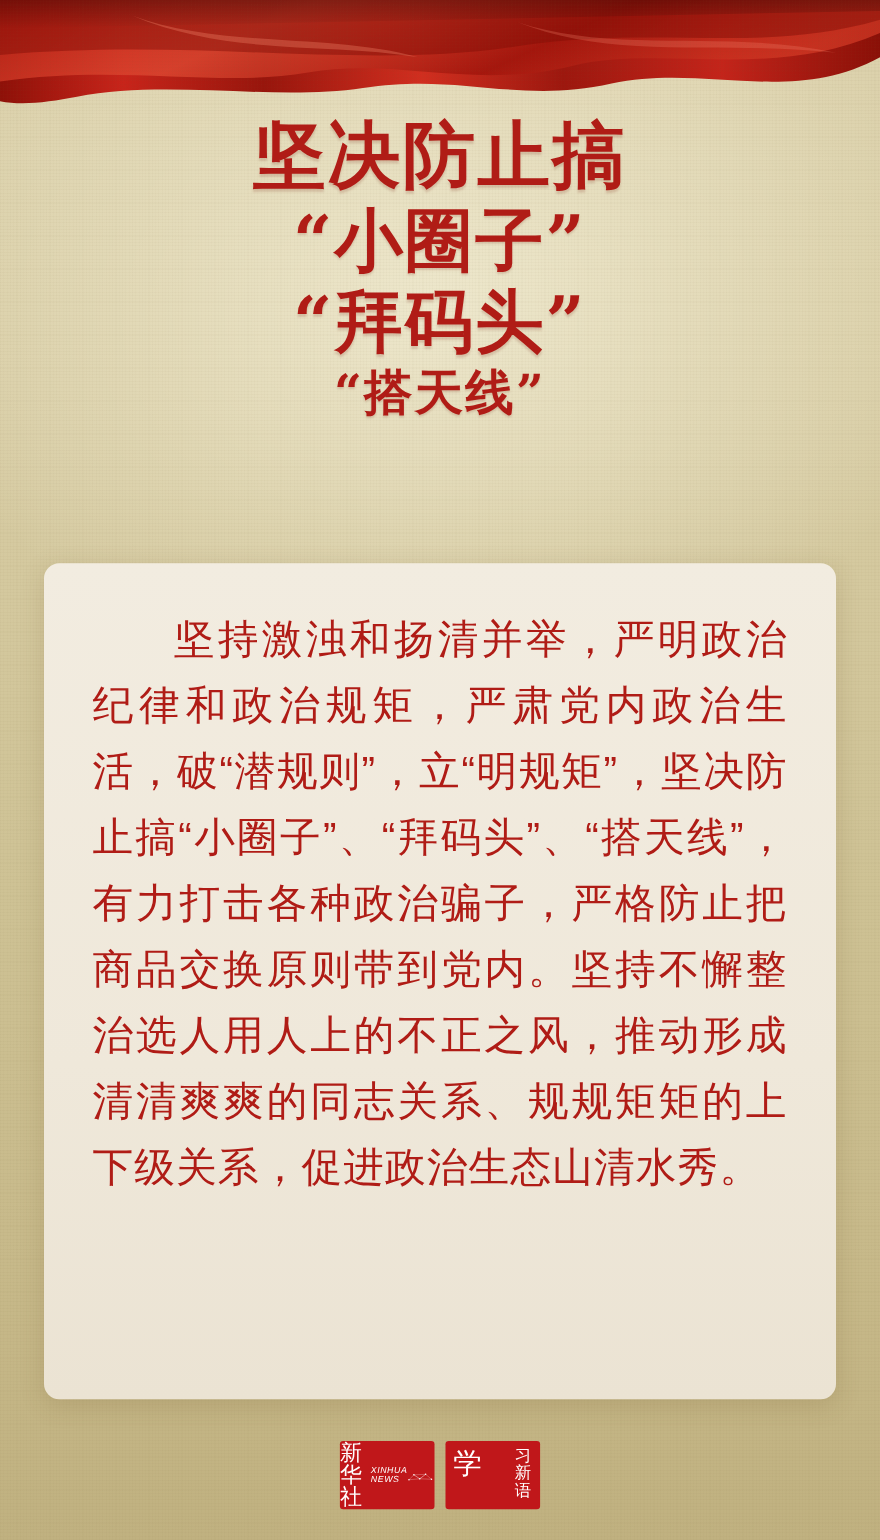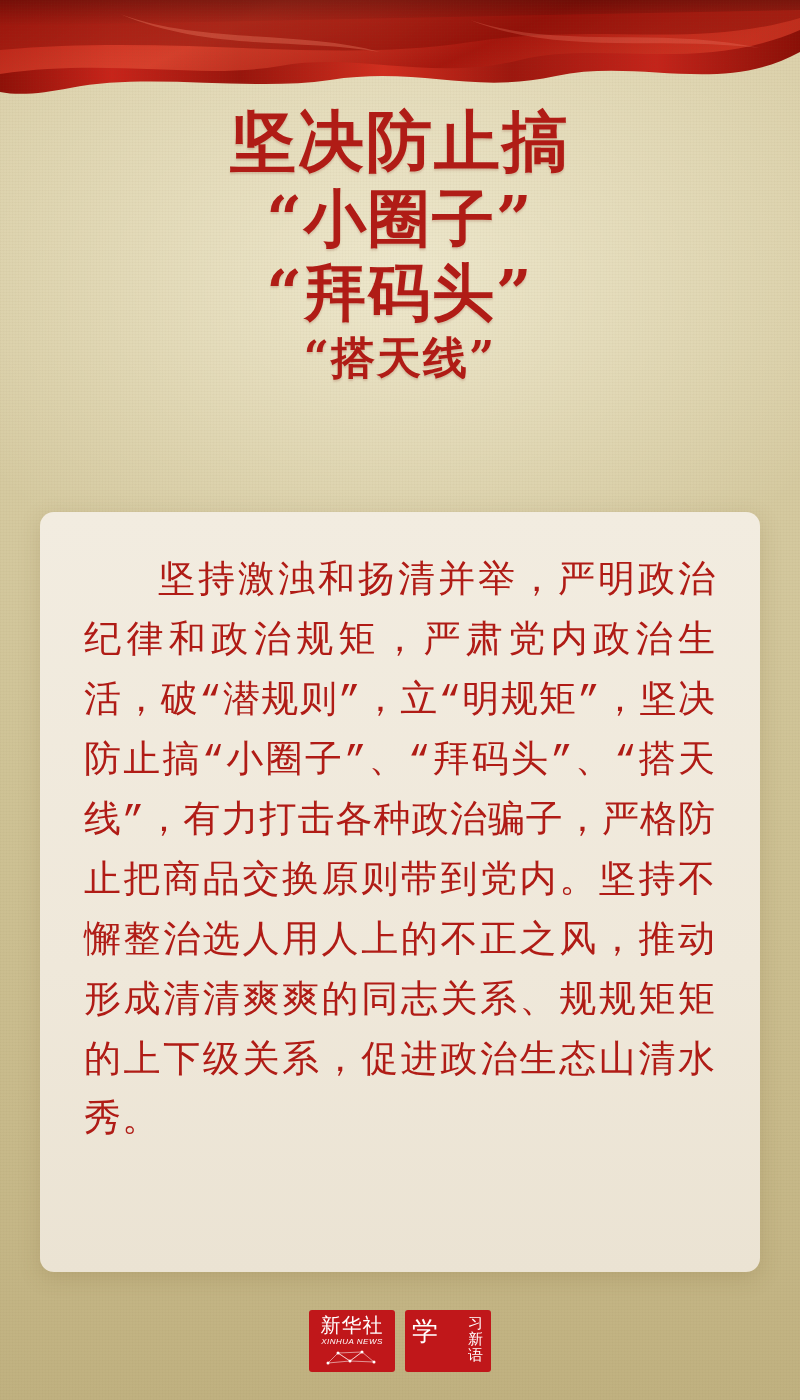--- a/index.html
+++ b/index.html
@@ -82,21 +82,21 @@
     position: absolute;
     left: 44px;
     right: 44px;
     top: 40px;
     color: #b01c16;
     font-size: 37px;
     line-height: 1.62;
     letter-spacing: 1px;
     text-align: justify;
     text-indent: 74px;
-    font-family: Liberation Mono, monospace;
+    font-family: Liberation Sans, sans-serif;
   }
   .attribution {
     position: absolute;
     right: 48px;
     bottom: 52px;
     text-align: right;
     color: #8e8468;
     font-size: 25px;
     line-height: 1.5;
     font-family: "DejaVu Serif", "Liberation Serif", serif;
@@ -113,21 +113,21 @@
     align-items: center;
     gap: 10px;
     z-index: 3;
   }
   .logo-xinhua {
     width: 86px;
     height: 62px;
     background: #c0171a;
     border-radius: 3px;
     display: flex;
-    flex-direction: column;
+    flex-direction: row;
     align-items: center;
     justify-content: center;
     color: #fff;
     line-height: 1;
   }
   .logo-xinhua .cn {
     font-size: 20px;
     letter-spacing: 1px;
     font-family: "DejaVu Serif", "Liberation Serif", serif;
     margin-bottom: 3px;

